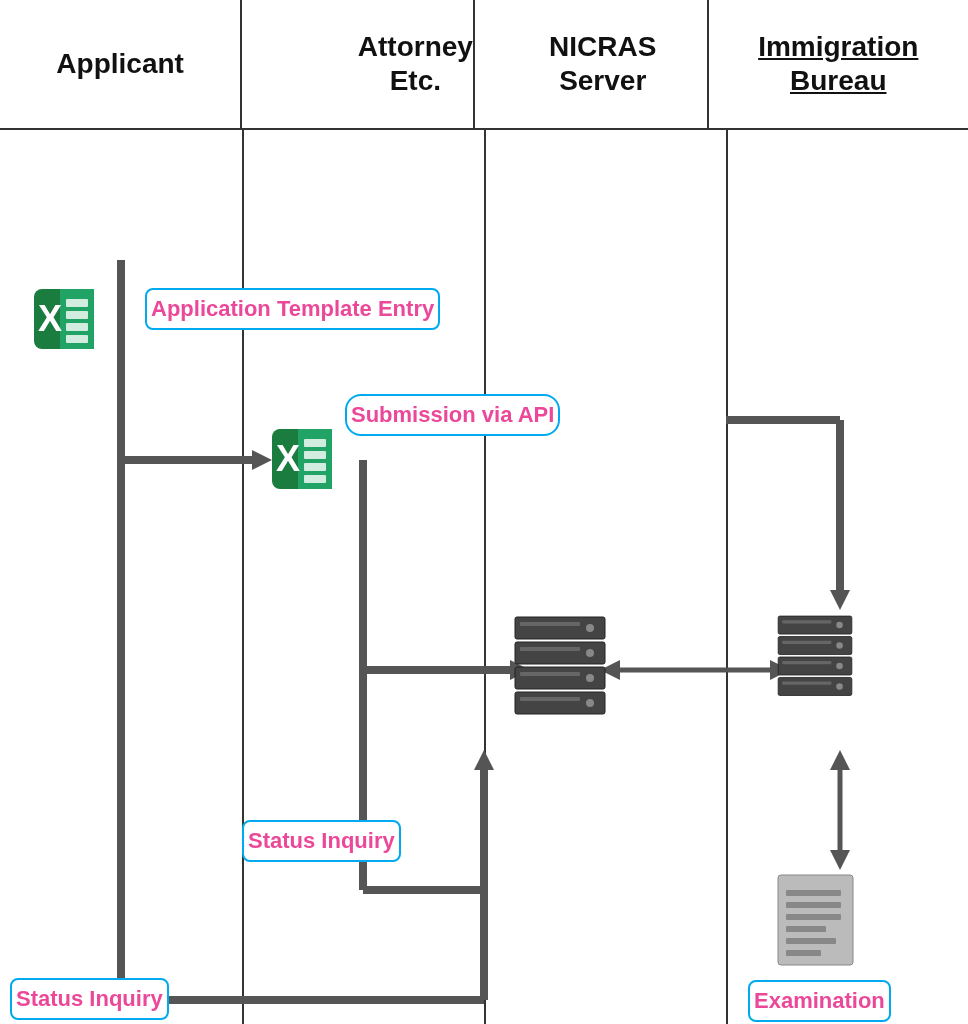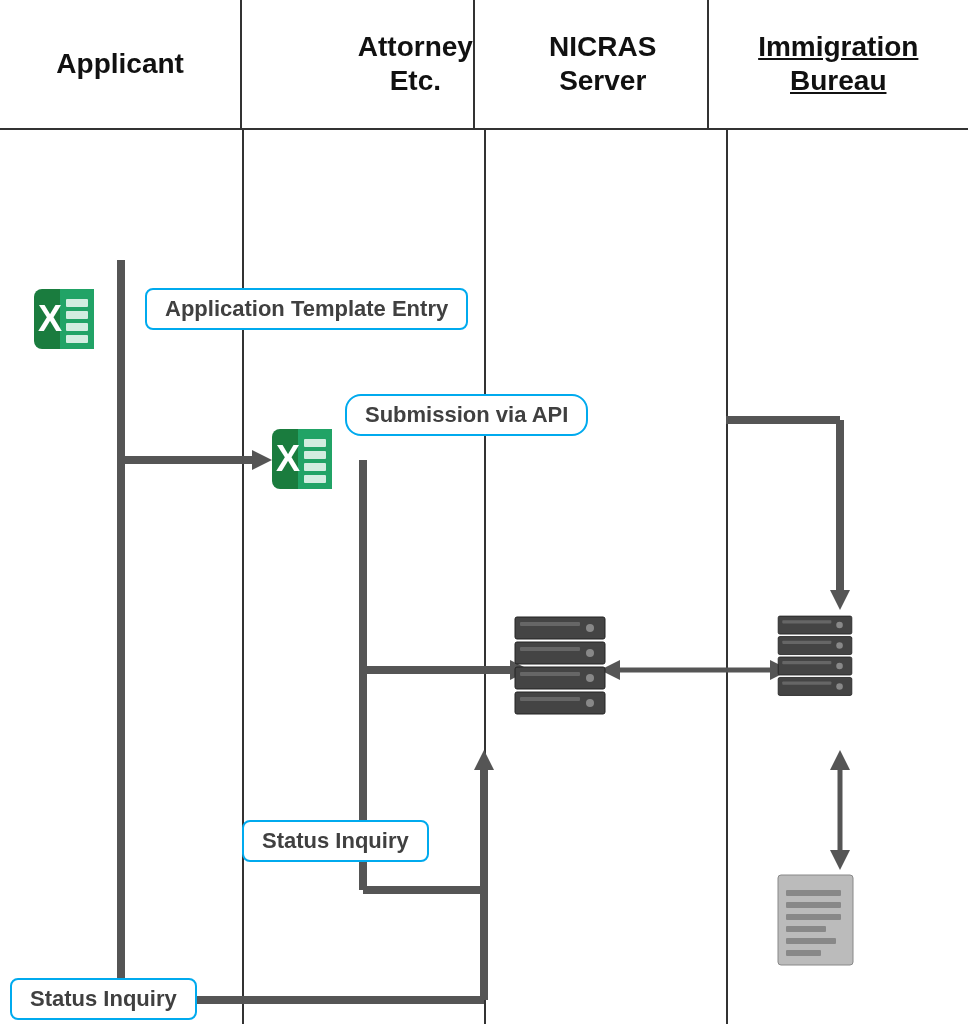--- a/index.html
+++ b/index.html
@@ -52,24 +52,24 @@
     }
     .vline1 { left: 242px; }
     .vline2 { left: 484px; }
     .vline3 { left: 726px; }
 
     
     .label-box {
       position: absolute;
       border: 2px solid #00aaee;
       border-radius: 8px;
-      padding: 6px 18px;
+      padding: 6px 4px;
       font-size: 22px;
       font-weight: bold;
-      color: #404040;
+      color: #ec4899;
       background: #fff;
       white-space: nowrap;
     }
 
     
     .excel-icon {
       position: absolute;
       width: 68px;
       height: 68px;
     }
@@ -251,14 +251,17 @@
   </div>
 
   <div class="label-box" style="left: 242px; top: 690px;">
     <span>Status Inquiry</span>
   </div>
 
   <div class="label-box" style="left: 10px; top: 848px;">
     <span>Status Inquiry</span>
   </div>
 
+  <div class="label-box" style="left: 748px; top: 850px;">
+    <span>Examination</span>
+  </div>
 
 </div>
 
 </body></html>

